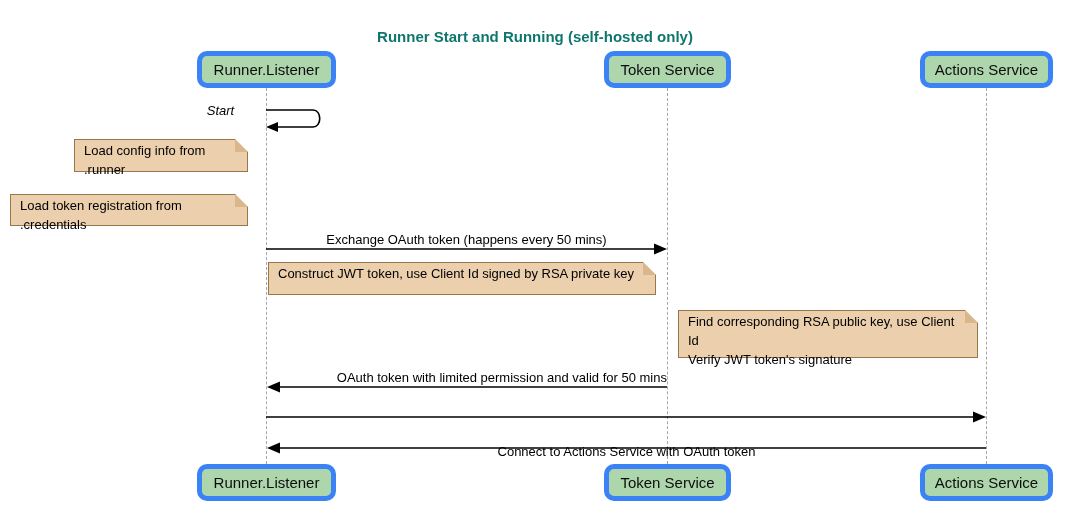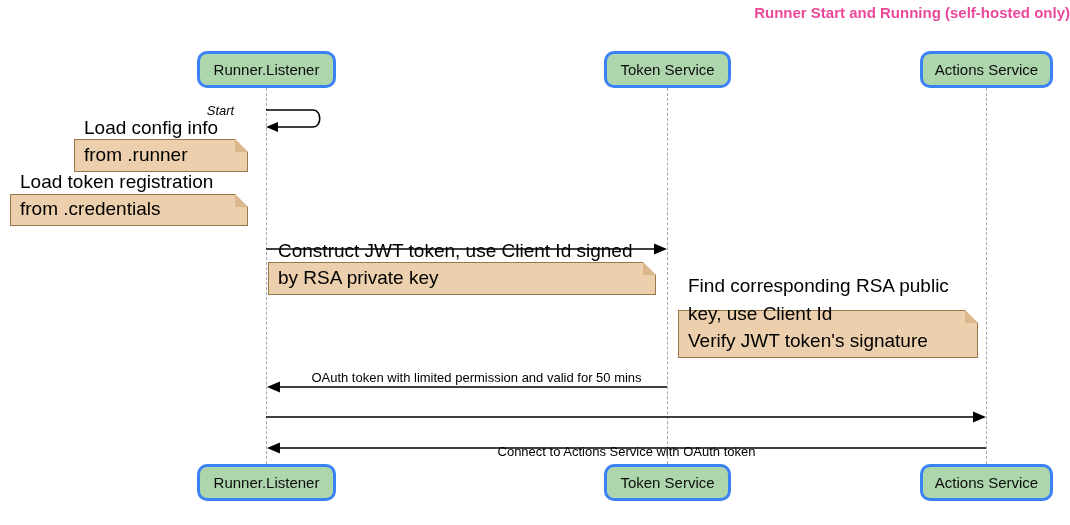--- a/index.html
+++ b/index.html
@@ -6,48 +6,48 @@
   #canvas{
     position:relative;
     width:1070px;height:525px;
     background:#ffffff;
     font-family:"Liberation Sans", sans-serif;
     color:#111;
     overflow:hidden;
   }
   .abs{position:absolute;}
   .title{
-    top:4px;left:0;width:1070px;
-    text-align:right;
-    font-size:15px;font-weight:bold;color:#ec4899;
+    top:28px;left:0;width:1070px;
+    text-align:center;
+    font-size:15px;font-weight:bold;color:#0f766e;
   }
   .participant{
     height:37px;
     background:#ADD6AD;
-    border:3px solid #3b82f6;
+    border:5px solid #3b82f6;
     border-radius:10px;
     display:flex;align-items:center;justify-content:center;
     font-size:15px;color:#0d0d0d;
     box-sizing:border-box;
   }
   .lifeline{
     top:88px;height:376px;width:0;
     border-left:1px dashed #A6A6A6;
   }
   .msg-label{
     font-size:13px;color:#000;
     text-align:center;
     white-space:nowrap;
   }
   .note{
     background:#ECCFAC;
     border:1px solid #9A7748;
     box-sizing:border-box;
-    font-size:19px;color:#000;
-    display:flex;align-items:flex-end;
+    font-size:13px;color:#000;
+    display:flex;align-items:flex-start;
     padding:2px 9px;
     white-space:pre-line;
     line-height:1.45;
   }
   .fold-cut{
     position:absolute;top:-1px;right:-1px;width:13px;height:13px;
     background:#ffffff;
     clip-path:polygon(0 0,100% 0,100% 100%);
   }
   .fold-flap{
@@ -99,39 +99,40 @@
     <span class="fold-flap"></span>
     <span>Load config info from .runner</span>
   </div>
 
   <div class="abs note" style="left:10px;top:194px;width:238px;height:32px;">
     <span class="fold-cut"></span>
     <span class="fold-flap"></span>
     <span>Load token registration from .credentials</span>
   </div>
 
+  <div class="abs msg-label" style="left:266px;top:232px;width:401px;">Exchange OAuth token (happens every 50 mins)</div>
   <svg class="abs" style="left:266px;top:242px;" width="402" height="14">
     <line x1="0" y1="7" x2="390" y2="7" stroke="#000" stroke-width="1.6"></line>
     <polygon points="388,1.5 401,7 388,12.5" fill="#000"></polygon>
   </svg>
 
   <div class="abs note" style="left:678px;top:310px;width:300px;height:48px;">
     <span class="fold-cut"></span>
     <span class="fold-flap"></span>
     <span>Find corresponding RSA public key, use Client Id
 Verify JWT token's signature</span>
   </div>
 
   <div class="abs note" style="left:268px;top:262px;width:388px;height:33px;">
     <span class="fold-cut"></span>
     <span class="fold-flap"></span>
     <span>Construct JWT token, use Client Id signed by RSA private key</span>
   </div>
 
-  <div class="abs msg-label" style="left:276px;top:370px;width:401px;">OAuth token with limited permission and valid for 50 mins</div>
+  <div class="abs msg-label" style="left:266px;top:370px;width:401px;text-align:right;">OAuth token with limited permission and valid for 50 mins</div>
   <svg class="abs" style="left:266px;top:380px;" width="402" height="14">
     <line x1="12" y1="7" x2="401" y2="7" stroke="#000" stroke-width="1.6"></line>
     <polygon points="14,1.5 14,12.5 1,7" fill="#000"></polygon>
   </svg>
 
   <div class="abs msg-label" style="left:266px;top:401px;width:721px;margin-top:43px;">Connect to Actions Service with OAuth token</div>
   <svg class="abs" style="left:266px;top:410px;" width="722" height="14">
     <line x1="0" y1="7" x2="709" y2="7" stroke="#000" stroke-width="1.6"></line>
     <polygon points="707,1.5 720,7 707,12.5" fill="#000"></polygon>
   </svg>

